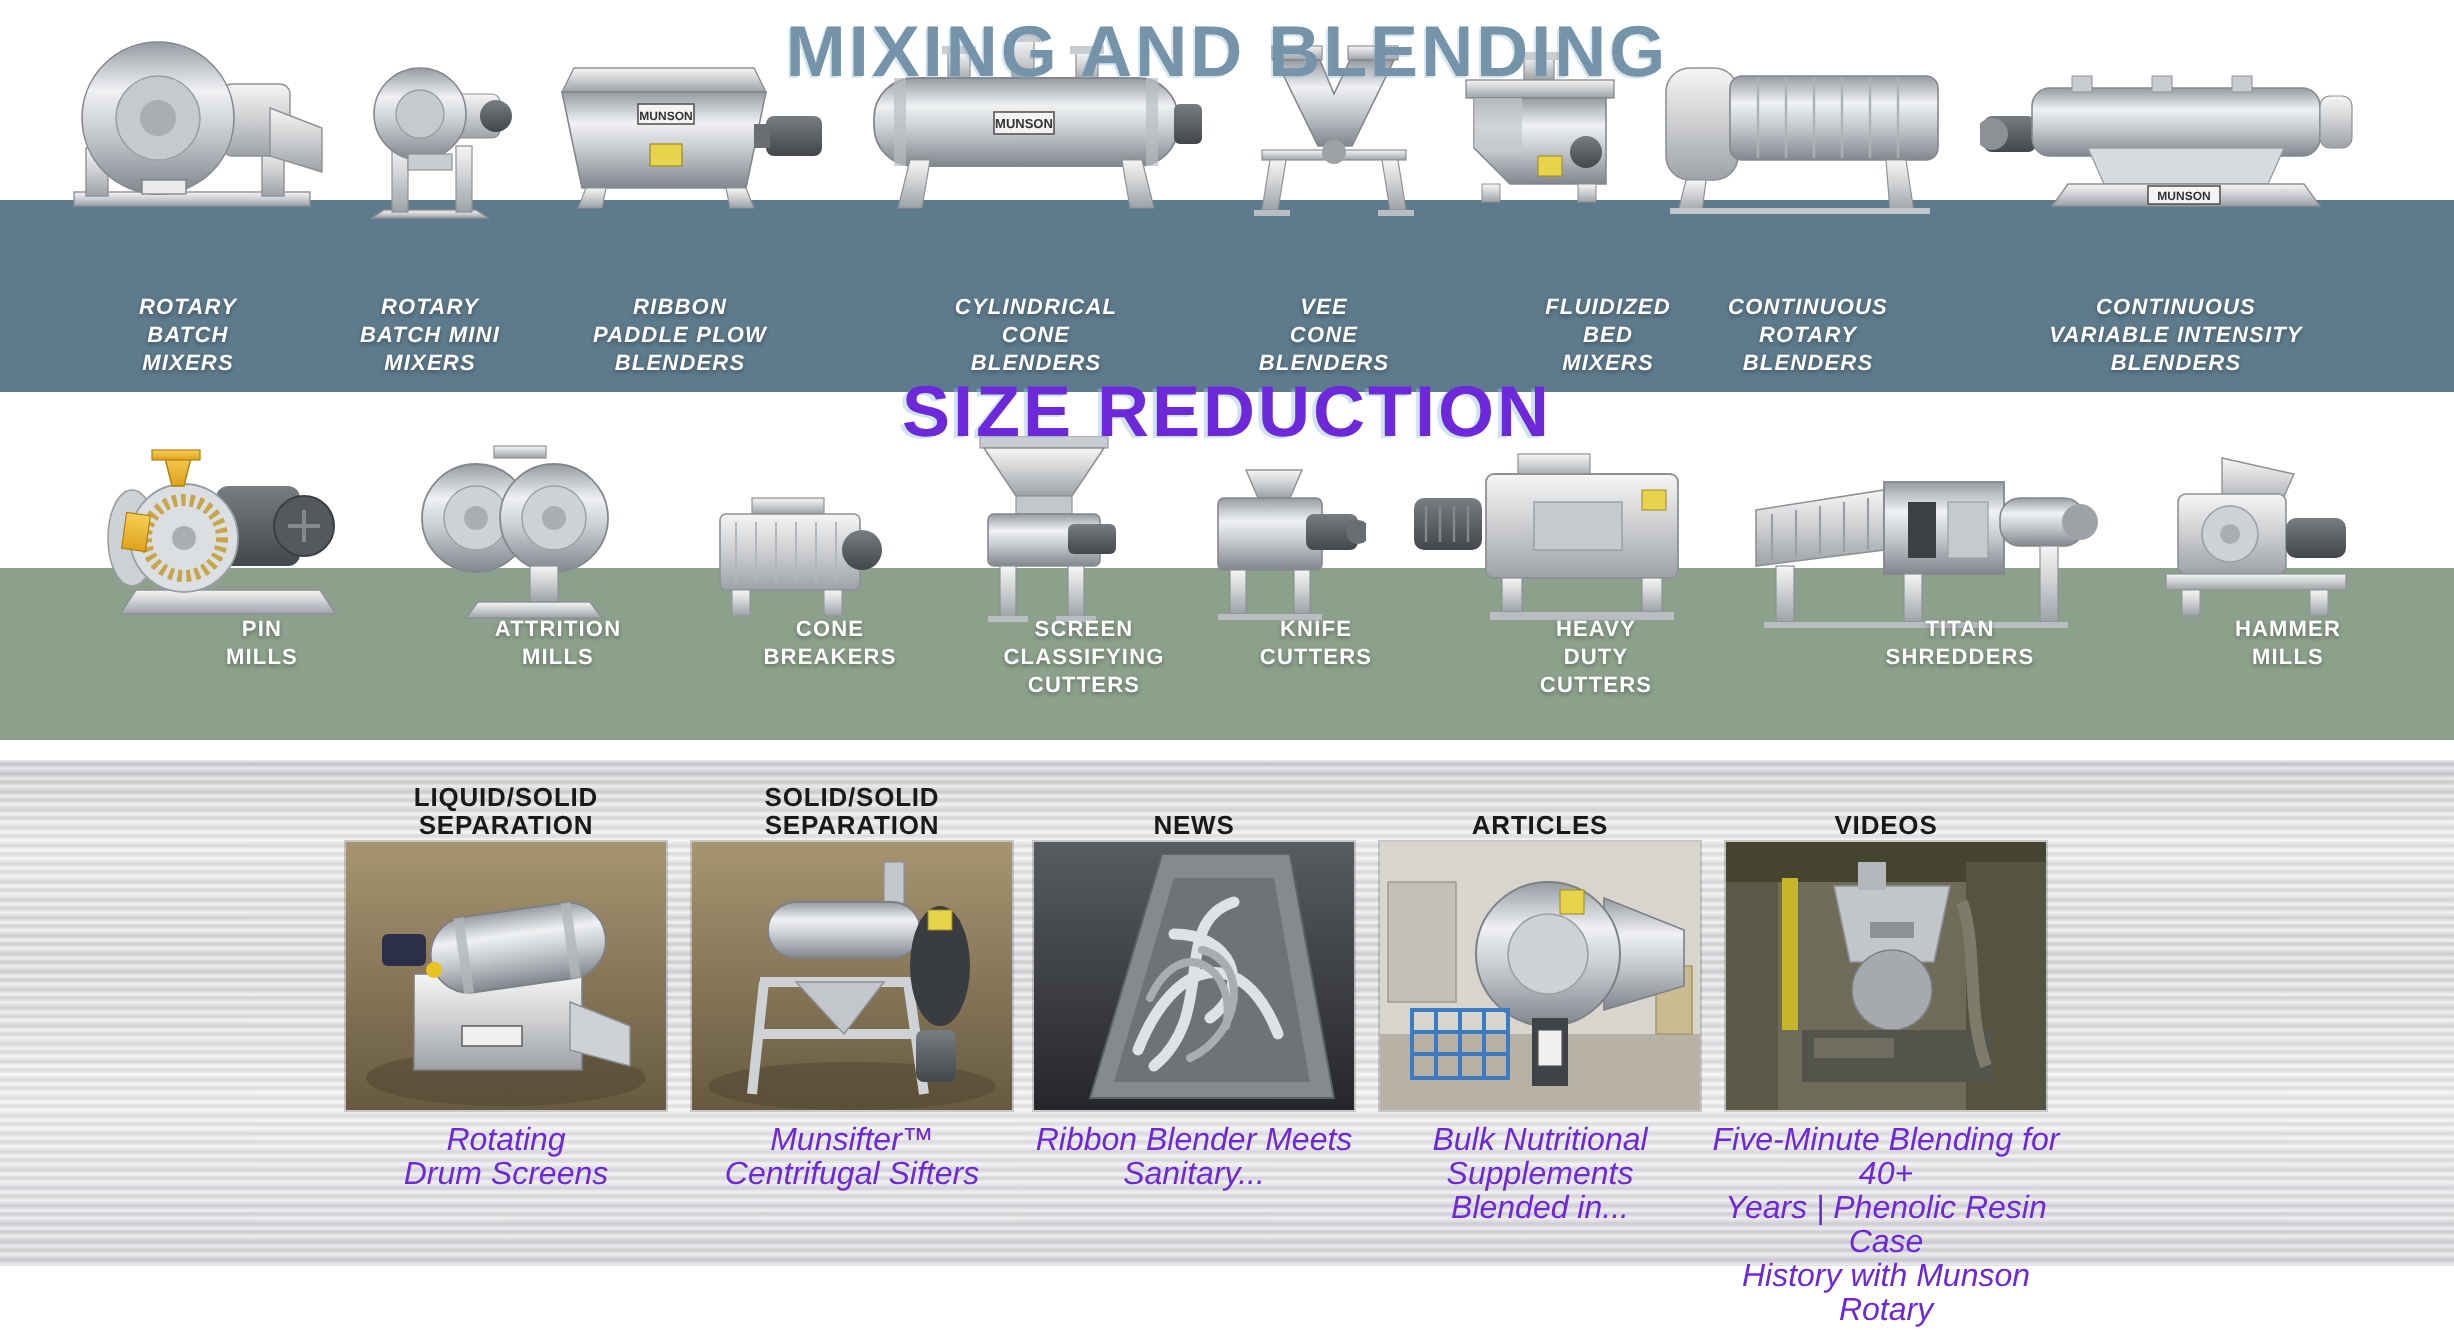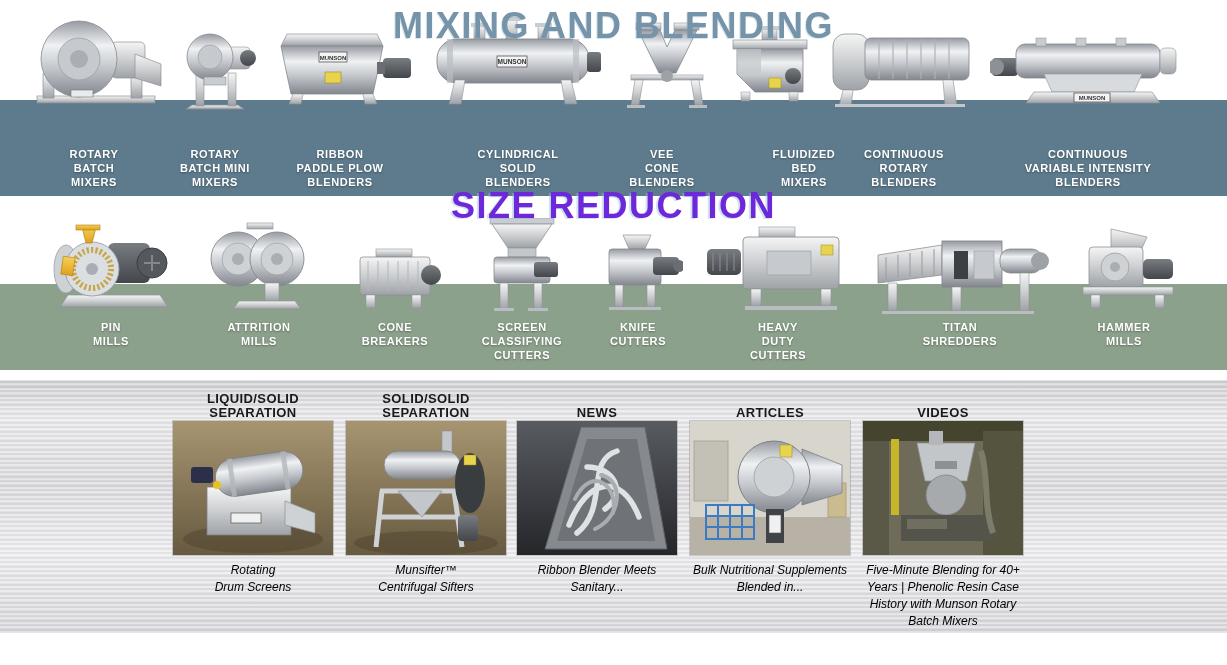--- a/index.html
+++ b/index.html
@@ -23,22 +23,22 @@
   #title-mixing{top:8px;color:#7593a9;text-shadow:-1px 1px 0 rgba(137,177,201,0.35);}
   #title-size{top:24px;color:#6d28d9;text-shadow:-2px 1px 0 rgba(150,195,220,0.45);}
   .machine{position:absolute;z-index:2;}
   .machine svg{display:block;}
   .plabel{
     position:absolute;transform:translateX(-50%);z-index:4;
     color:#fff;font-weight:bold;font-size:11px;line-height:14px;
     letter-spacing:0.6px;text-align:center;white-space:pre-line;
     text-shadow:0 1px 2px rgba(0,0,0,0.35);cursor:pointer;
   }
-  .r1{top:147px;}
-  .r2{top:156px;}
+  .r1{top:147px;font-style:italic;}
+  .r2{top:144px;margin-left:20px;}
   
   #metal{
     position:absolute;top:10px;left:0;width:1227px;height:253px;
     background:
       repeating-linear-gradient(180deg,
         rgba(255,255,255,0.65) 0px, rgba(168,168,174,0.28) 2px,
         rgba(255,255,255,0.55) 4px, rgba(150,150,158,0.22) 7px, rgba(255,255,255,0.5) 9px),
       linear-gradient(180deg,#c7c7cb 0%,#ededef 15%,#d8d8db 40%,#f1f1f3 68%,#d3d3d7 100%);
   }
   .bcol{position:absolute;width:160px;z-index:2;}
@@ -48,21 +48,21 @@
     font-weight:bold;font-size:13px;line-height:14px;letter-spacing:0.4px;
     color:#191919;text-align:center;white-space:pre-line;
   }
   .thumb{
     position:absolute;top:51px;left:0;width:160px;height:134px;
     overflow:hidden;cursor:pointer;box-shadow:0 0 0 1px rgba(120,120,120,0.35);
   }
   .thumb svg{display:block;}
   .bcaption{
     position:absolute;top:192px;left:-15px;width:190px;
-    font-style:italic;font-size:12px;line-height:17px;color:#000000;
+    font-style:italic;font-size:16px;line-height:17px;color:#6d28d9;
     text-align:center;white-space:pre-line;cursor:pointer;
   }
 </style>
 </head>
 <body>
 
 <svg width="0" height="0" style="position:absolute">
   <defs>
     <linearGradient id="gs" x1="0" y1="0" x2="0" y2="1">
       <stop offset="0" stop-color="#f5f5f5"></stop>
@@ -218,21 +218,21 @@
   <div class="plabel r1" style="left:94px">ROTARY
 BATCH
 MIXERS</div>
   <div class="plabel r1" style="left:215px">ROTARY
 BATCH MINI
 MIXERS</div>
   <div class="plabel r1" style="left:340px">RIBBON
 PADDLE PLOW
 BLENDERS</div>
   <div class="plabel r1" style="left:518px">CYLINDRICAL
-SOLID
+CONE
 BLENDERS</div>
   <div class="plabel r1" style="left:662px">VEE
 CONE
 BLENDERS</div>
   <div class="plabel r1" style="left:804px">FLUIDIZED
 BED
 MIXERS</div>
   <div class="plabel r1" style="left:904px">CONTINUOUS
 ROTARY
 BLENDERS</div>

